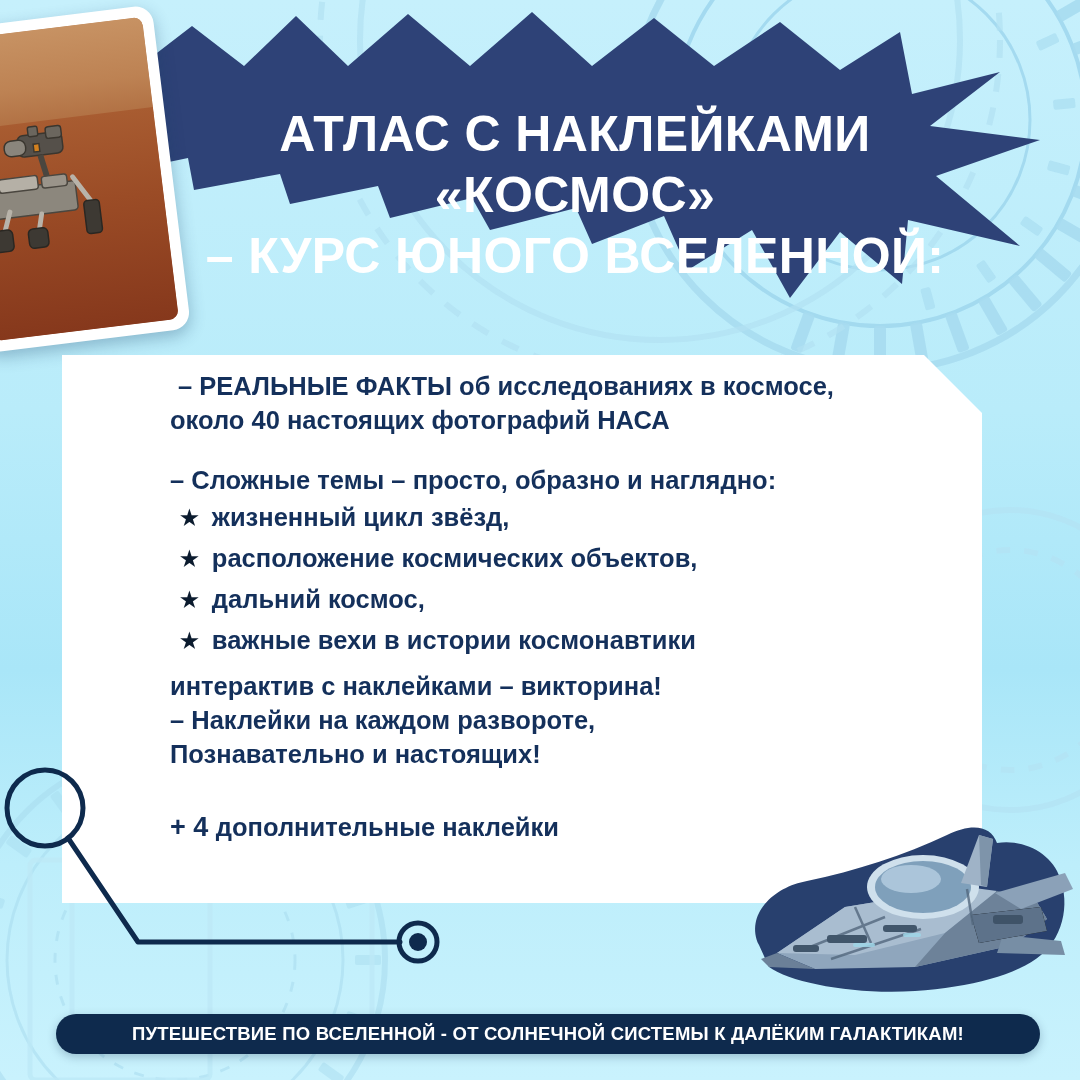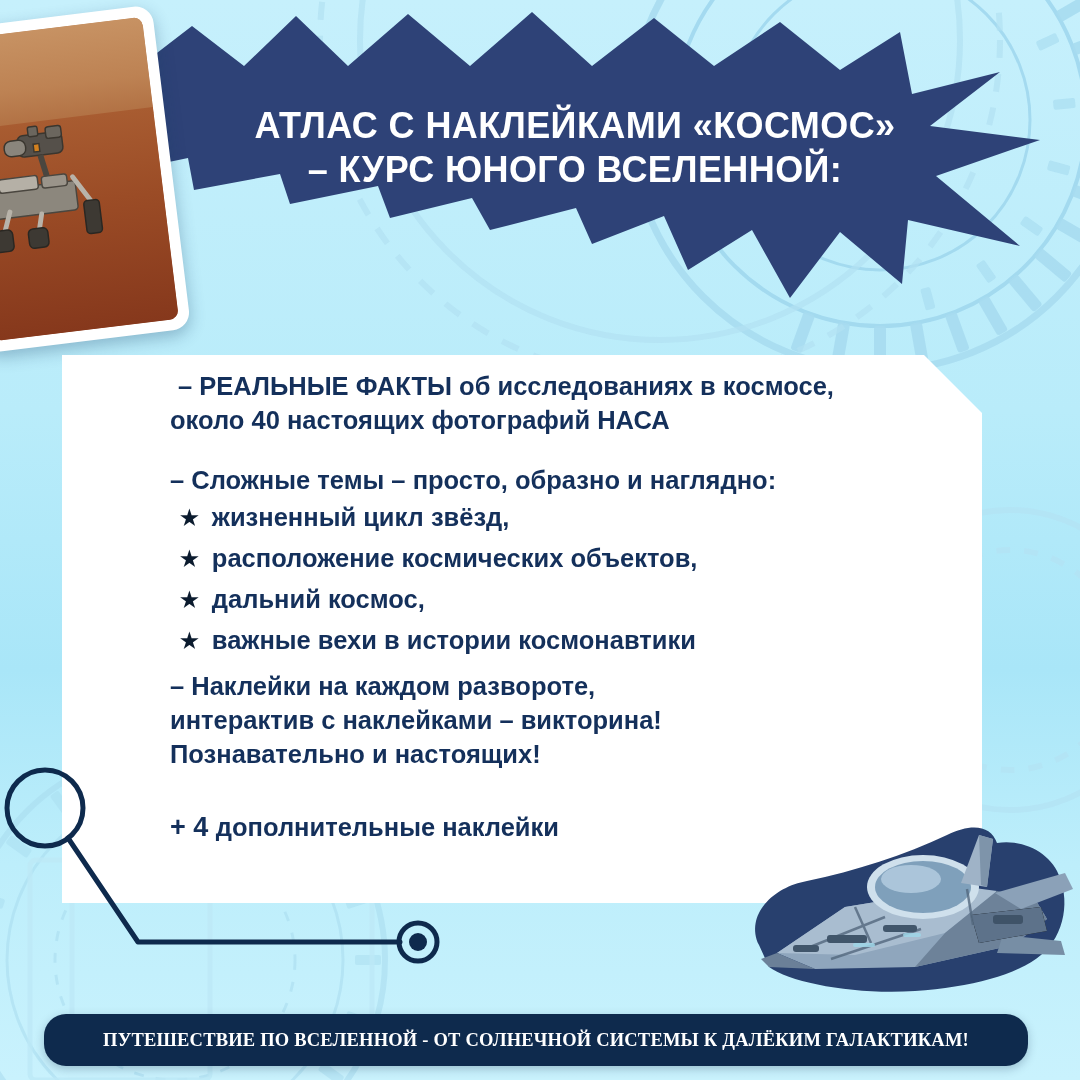--- a/index.html
+++ b/index.html
@@ -19,21 +19,21 @@
   
   .bg-deco{position:absolute;inset:0;pointer-events:none;}
   .bg-deco svg{position:absolute;}
 
   
   .banner-wrap{position:absolute;left:140px;top:8px;width:940px;height:300px;}
   .banner-wrap svg{display:block;width:100%;height:100%;}
   .banner-text{
     position:absolute;left:40px;top:96px;width:790px;
     text-align:center;color:#ffffff;
-    font-weight:bold;font-size:36px;line-height:1.22;
+    font-weight:bold;font-size:50px;line-height:1.22;
     letter-spacing:.4px;
   }
   .banner-text .l2{display:block;}
 
   
   .photo{
     position:absolute;left:-36px;top:16px;
     width:208px;height:326px;
     transform:rotate(-7deg);
     background:#fff;
@@ -80,25 +80,24 @@
   .p4 .plus{font-size:27px;}
 
   
   .elbow{position:absolute;left:0;top:760px;width:470px;height:240px;}
 
   
   .ship{position:absolute;left:735px;top:795px;width:345px;height:215px;}
 
   
   .pill{
-    position:absolute;left:44px;top:1014px;width:984px;height:52px;
+    position:absolute;left:56px;top:1014px;width:984px;height:40px;
     background:#0e2a4d;border-radius:22px;
     display:flex;align-items:center;justify-content:center;
     box-shadow:0 3px 10px rgba(10,40,70,.25);
-    font-family:Liberation Serif, serif;
   }
   .pill span{
     color:#ffffff;font-weight:bold;font-size:18.5px;letter-spacing:.2px;
     white-space:nowrap;
   }
 </style>
 </head>
 <body>
 
 <div id="poster">
@@ -303,22 +302,22 @@
           <span class="star-ico">★</span>
           <span>дальний космос,</span>
         </li>
         <li>
           <span class="star-ico">★</span>
           <span>важные вехи в истории космонавтики</span>
         </li>
       </ul>
 
       <div class="p3">
+        <span class="ln">интерактив с наклейками – викторина!</span>
         <span class="ln">– Наклейки на каждом развороте,</span>
-        <span class="ln">интерактив с наклейками – викторина!</span>
         <span class="ln">Познавательно и настоящих!</span>
       </div>
 
       <div class="p4">
         <span class="ln"><span class="plus">+ 4 </span><span>дополнительные наклейки</span></span>
       </div>
 
     </div>
   </div>
 

